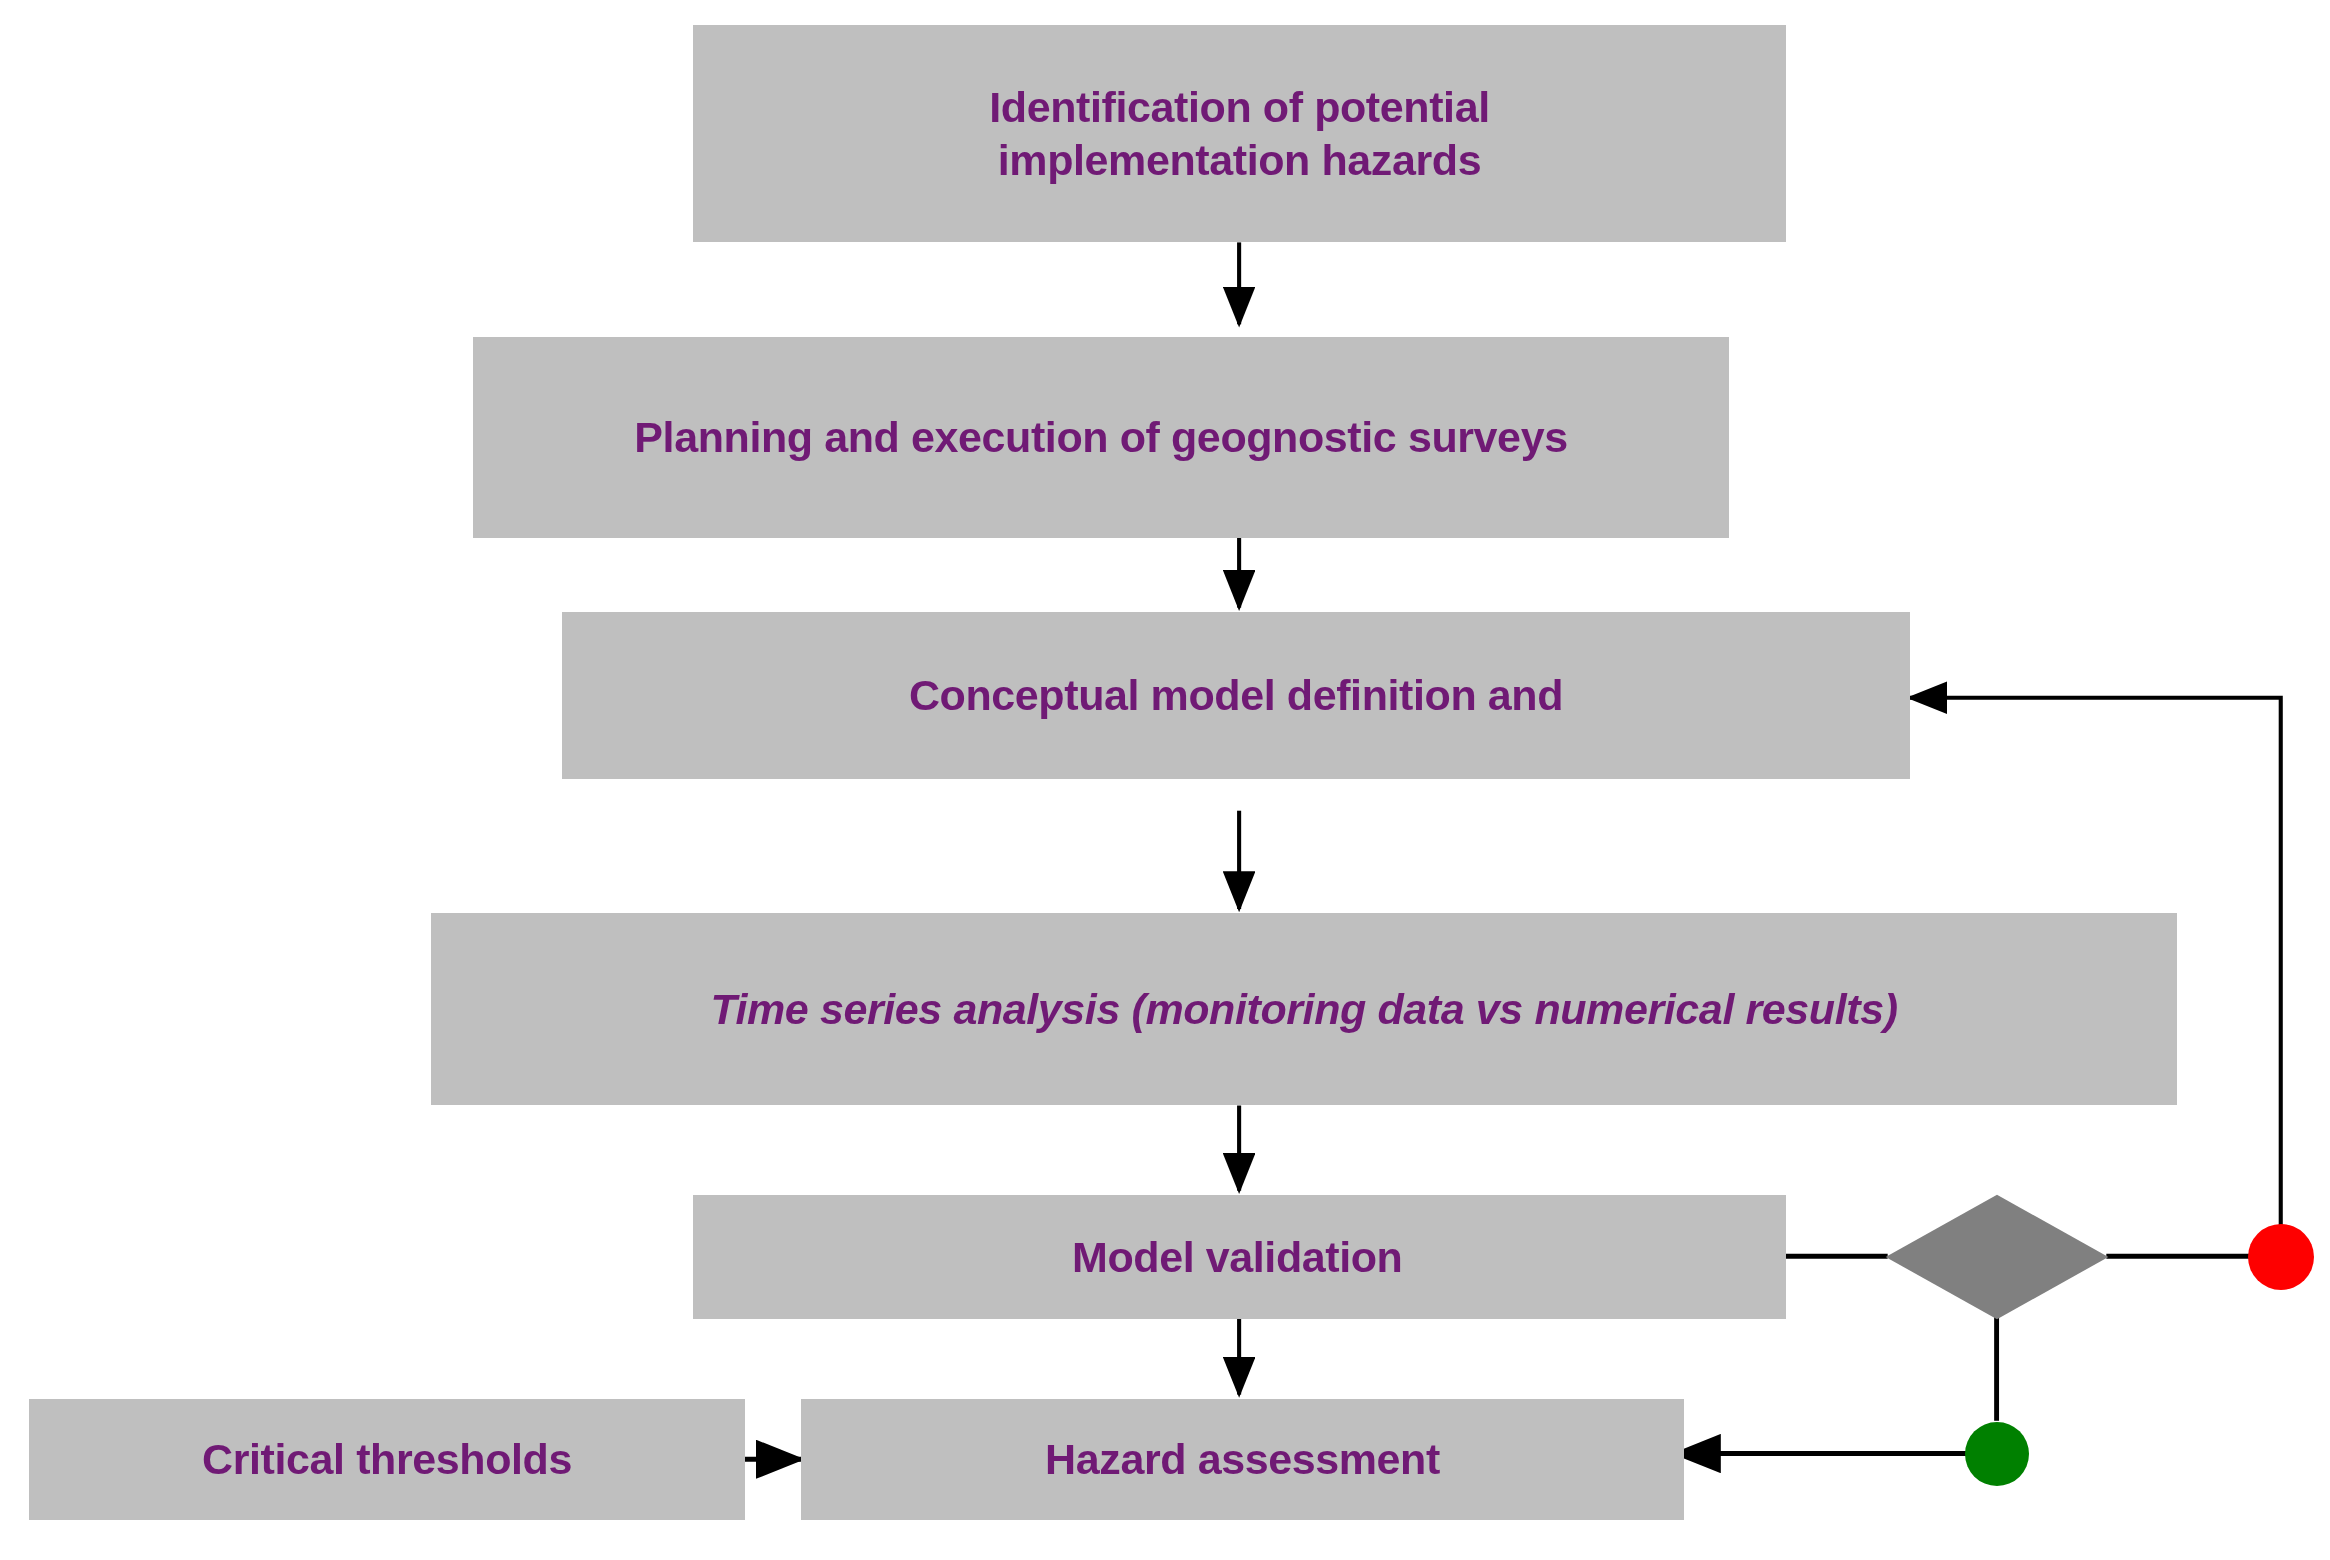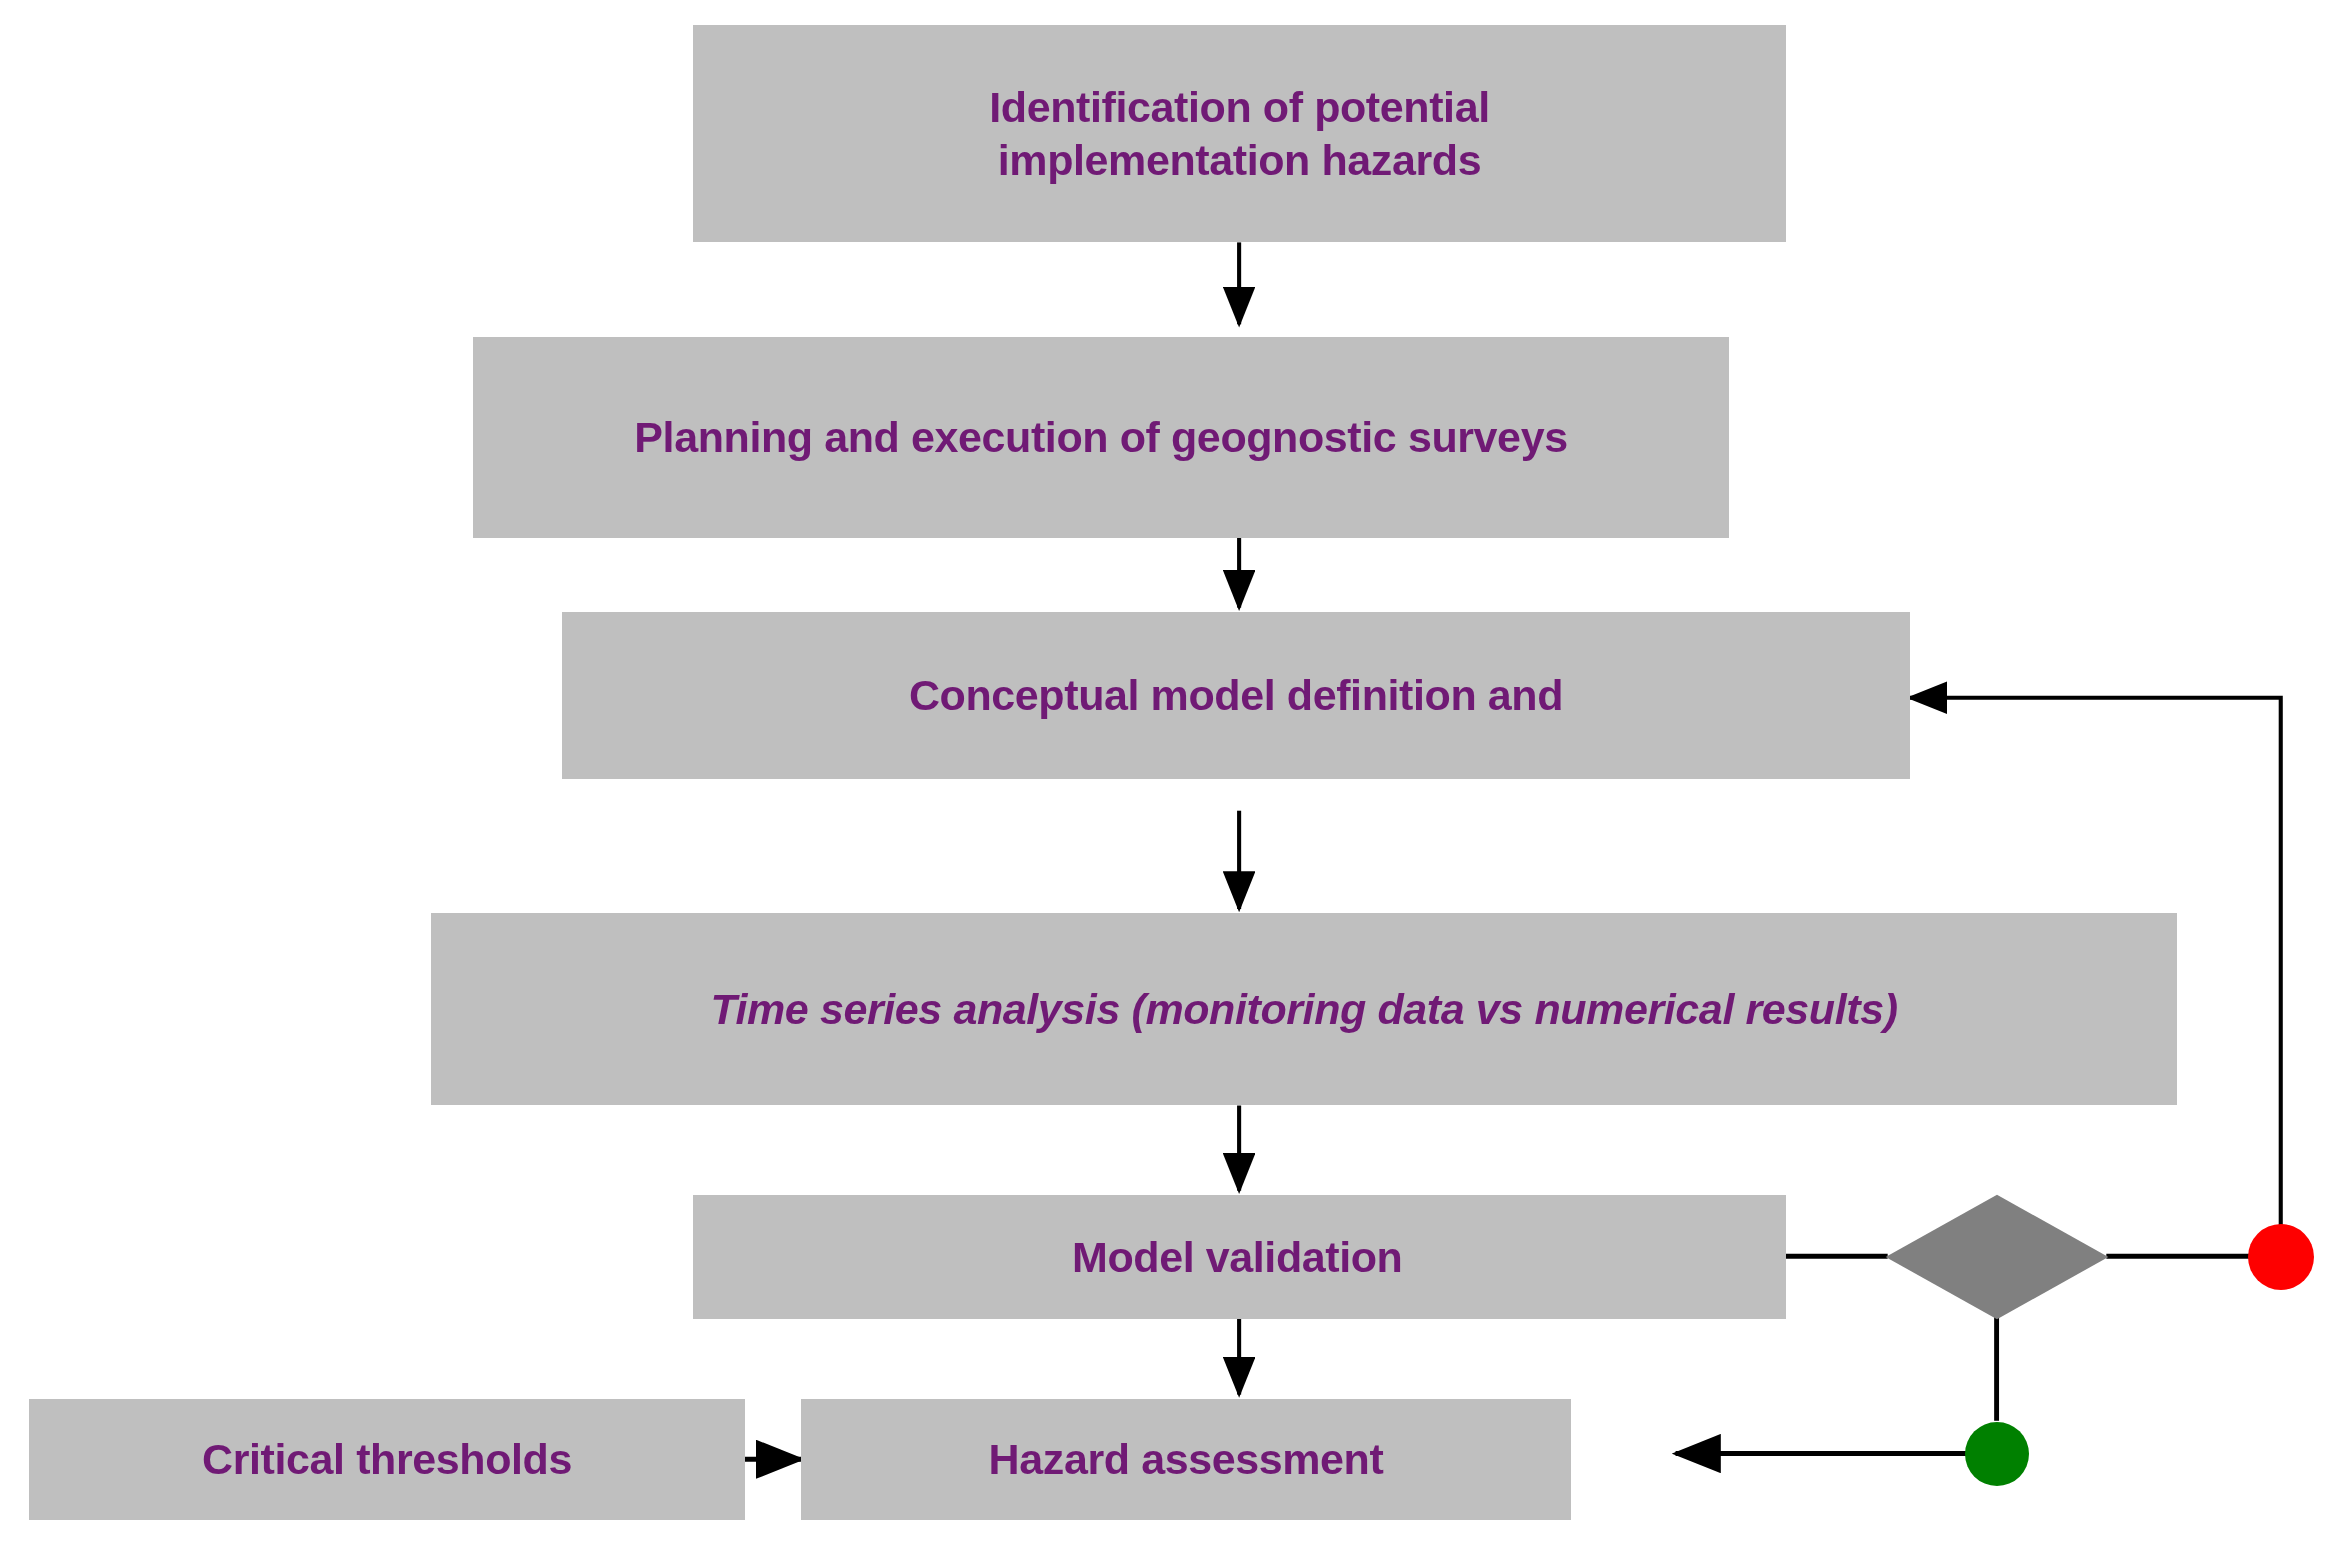--- a/index.html
+++ b/index.html
@@ -103,21 +103,21 @@
   </div>
 
   <div class="node" style="left:693px; top:1195px; width:1093px; height:124px;padding-left:7px;">
     <span>Model validation</span>
   </div>
 
   <div class="node" style="left:29px; top:1399px; width:716px; height:121px;justify-content:center;">
     <span>Critical thresholds</span>
   </div>
 
-  <div class="node" style="left:801px; top:1399px; width:770px; height:121px;">
+  <div class="node" style="left:801px; top:1399px; width:883px; height:121px;">
     <span>Hazard assessment</span>
   </div>
 
   <svg class="decision" style="left:1884px; top:1193px; width:226px; height:128px;" viewBox="0 0 276 156">
     <polygon points="138,2 274,78 138,154 2,78" fill="#808080"></polygon>
   </svg>
 
   <div class="dot" style="left:2248px; top:1224px; width:66px; height:66px; background:#fe0000;"></div>
 
   <div class="dot" style="left:1965px; top:1422px; width:64px; height:64px; background:#008000;"></div>

